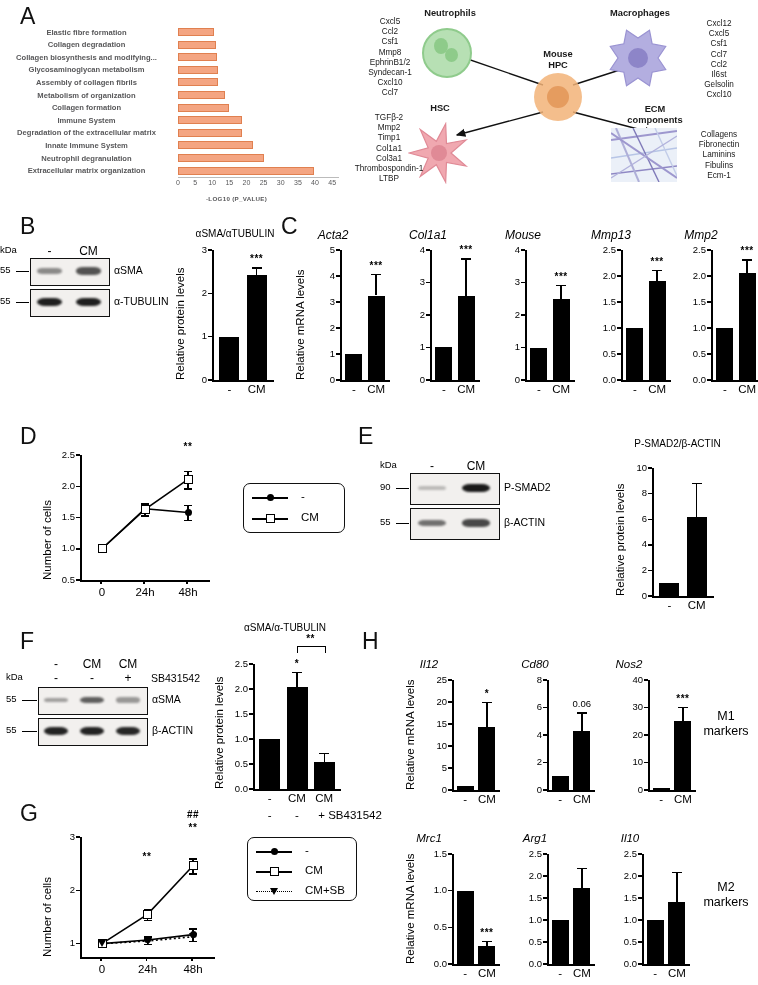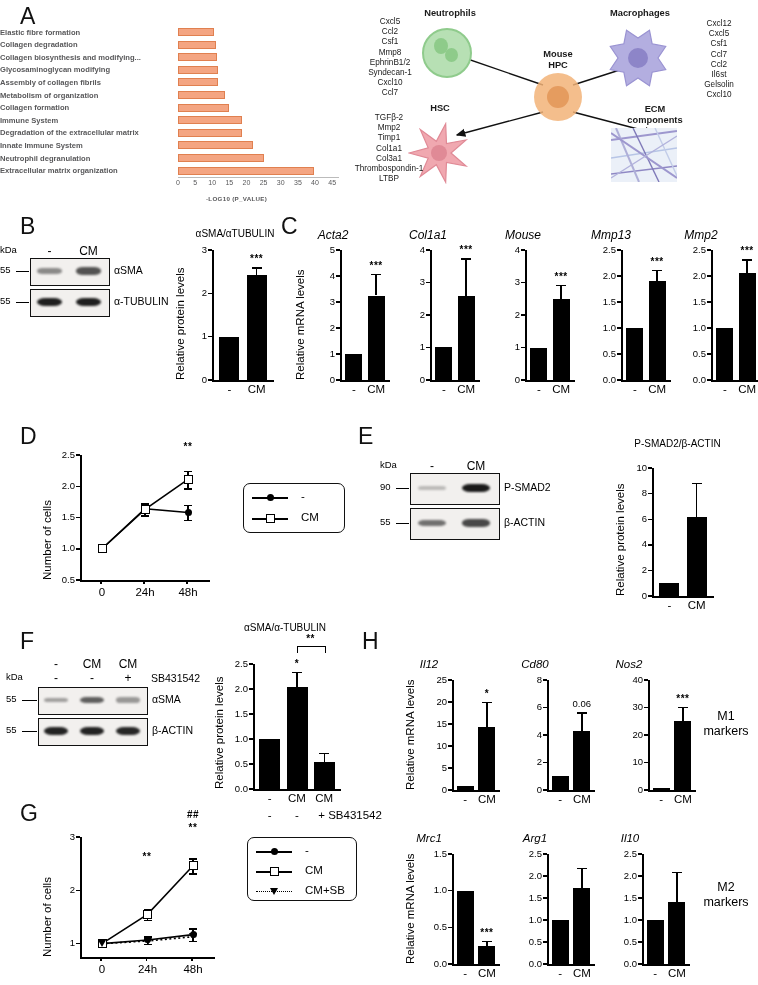--- a/index.html
+++ b/index.html
@@ -14,21 +14,21 @@
   .ticklbl{position:absolute;font-size:9.5px;text-align:right;white-space:nowrap;}
   .bar{position:absolute;background:#000;}
   .errbar{position:absolute;background:#000;width:1.4px;}
   .errcap{position:absolute;background:#000;height:1.4px;}
   .sig{position:absolute;font-size:10px;font-weight:700;letter-spacing:0.5px;white-space:nowrap;}
   .xlbl{position:absolute;font-size:11.5px;text-align:center;white-space:nowrap;}
   .ylab-rot{position:absolute;font-size:11.5px;transform-origin:0 0;transform:rotate(-90deg);white-space:nowrap;}
   
   #panelA-chart{position:absolute;}
   .hbar{position:absolute;background:#F4A582;border:1px solid #E08050;height:8px;box-sizing:border-box;}
-  .hbar-lbl{position:absolute;font-size:7.6px;font-weight:700;color:#58585a;text-align:left;white-space:nowrap;line-height:8px;}
+  .hbar-lbl{position:absolute;font-size:7.6px;font-weight:700;color:#58585a;text-align:center;white-space:nowrap;line-height:8px;}
   .axA-tick{position:absolute;font-size:7px;color:#58585a;text-align:center;width:20px;}
   .axA-line{position:absolute;background:#bbb;height:1px;}
   .axA-title{position:absolute;font-size:6.2px;color:#58585a;font-weight:700;letter-spacing:.3px;}
   
   .dg-label{position:absolute;font-size:9.3px;font-weight:700;text-align:center;color:#1a1a1a;line-height:11px;}
   .dg-list{position:absolute;font-size:8.2px;text-align:center;color:#1a1a1a;line-height:10.2px;white-space:nowrap;}
   .cell{position:absolute;border-radius:50%;}
   
   .blotbox{position:absolute;border:1.4px solid #111;background:#f2f0ee;overflow:hidden;}
   .blotlbl{position:absolute;font-size:10.5px;white-space:nowrap;}
@@ -51,21 +51,21 @@
 
 <div id="panelA-chart" style="left:0;top:0;width:360px;height:205px;">
     <div class="axA-line" style="left:178px;top:177.2px;width:161px;"></div>
     <div class="hbar" style="left:178px;top:28px;width:35.62553191489363px;"></div>
     <div class="hbar-lbl" style="left:0px;top:28.5px;width:173px;">Elastic fibre formation</div>
     <div class="hbar" style="left:178px;top:40.6px;width:37.68085106382978px;"></div>
     <div class="hbar-lbl" style="left:0px;top:41.1px;width:173px;">Collagen degradation</div>
     <div class="hbar" style="left:178px;top:53.2px;width:38.70851063829787px;"></div>
     <div class="hbar-lbl" style="left:0px;top:53.7px;width:173px;">Collagen biosynthesis and modifying...</div>
     <div class="hbar" style="left:178px;top:65.8px;width:39.736170212765956px;"></div>
-    <div class="hbar-lbl" style="left:0px;top:66.3px;width:173px;">Glycosaminoglycan modifying</div>
+    <div class="hbar-lbl" style="left:0px;top:66.3px;width:173px;">Glycosaminoglycan metabolism</div>
     <div class="hbar" style="left:178px;top:78.4px;width:40.07872340425533px;"></div>
     <div class="hbar-lbl" style="left:0px;top:78.9px;width:173px;">Assembly of collagen fibrils</div>
     <div class="hbar" style="left:178px;top:91px;width:46.58723404255318px;"></div>
     <div class="hbar-lbl" style="left:0px;top:91.5px;width:173px;">Metabolism of organization</div>
     <div class="hbar" style="left:178px;top:103.6px;width:51.38297872340425px;"></div>
     <div class="hbar-lbl" style="left:0px;top:104.1px;width:173px;">Collagen formation</div>
     <div class="hbar" style="left:178px;top:116.2px;width:63.71489361702129px;"></div>
     <div class="hbar-lbl" style="left:0px;top:116.7px;width:173px;">Immune System</div>
     <div class="hbar" style="left:178px;top:128.8px;width:64.4px;"></div>
     <div class="hbar-lbl" style="left:0px;top:129.3px;width:173px;">Degradation of the extracellular matrix</div>
@@ -144,20 +144,25 @@
     <svg width="66" height="54" style="position:absolute;left:251px;top:128px;background:#EBF0F8;">
       <line x1="0" y1="12" x2="66" y2="3" stroke="#9D97CE" stroke-width="2"></line>
       <line x1="0" y1="30" x2="66" y2="20" stroke="#B7C5E6" stroke-width="1.4"></line>
       <line x1="0" y1="46" x2="66" y2="38" stroke="#8F88C4" stroke-width="1.4"></line>
       <line x1="5" y1="0" x2="28" y2="54" stroke="#AFAFD8" stroke-width="2"></line>
       <line x1="22" y1="0" x2="48" y2="54" stroke="#7F79B8" stroke-width="1.4"></line>
       <line x1="44" y1="0" x2="66" y2="48" stroke="#C2CCE8" stroke-width="1.4"></line>
       <line x1="0" y1="5" x2="66" y2="50" stroke="#9D97CE" stroke-width="2"></line>
       <line x1="0" y1="50" x2="66" y2="8" stroke="#B2B2DC" stroke-width="1.4"></line>
     </svg>
+    <div class="dg-list" style="left: 320px; top: 130px; width: 78px; white-space: pre;">Collagens
+Fibronectin
+Laminins
+Fibulins
+Ecm-1</div>
   </div>
 
 <div class="panel-letter" style="left:20px;top:213px;">B</div>
 <div id="blotB" style="position:absolute;left:0;top:240px;width:190px;height:110px;">
     <div class="kda" style="left:0px;top:4px;">kDa</div>
     <div class="lanehdr" style="left:30px;top:4px;width:39px;">-</div>
     <div class="lanehdr" style="left:69px;top:4px;width:39px;">CM</div>
     <div class="blotbox" style="left:30px;top:18px;width:78px;height:26px;"></div>
     <div style="position:absolute;left:37.019999999999996px;top:28.25px;width:24.96px;height:5.5px;background:rgba(10,10,10,0.44499999999999995);border-radius:5.5px/2.75px;filter:blur(0.8px);"></div>
     <div style="position:absolute;left:76.02px;top:27.45px;width:24.96px;height:7.1px;background:rgba(10,10,10,0.6849999999999999);border-radius:7.1px/3.55px;filter:blur(0.8px);"></div>

